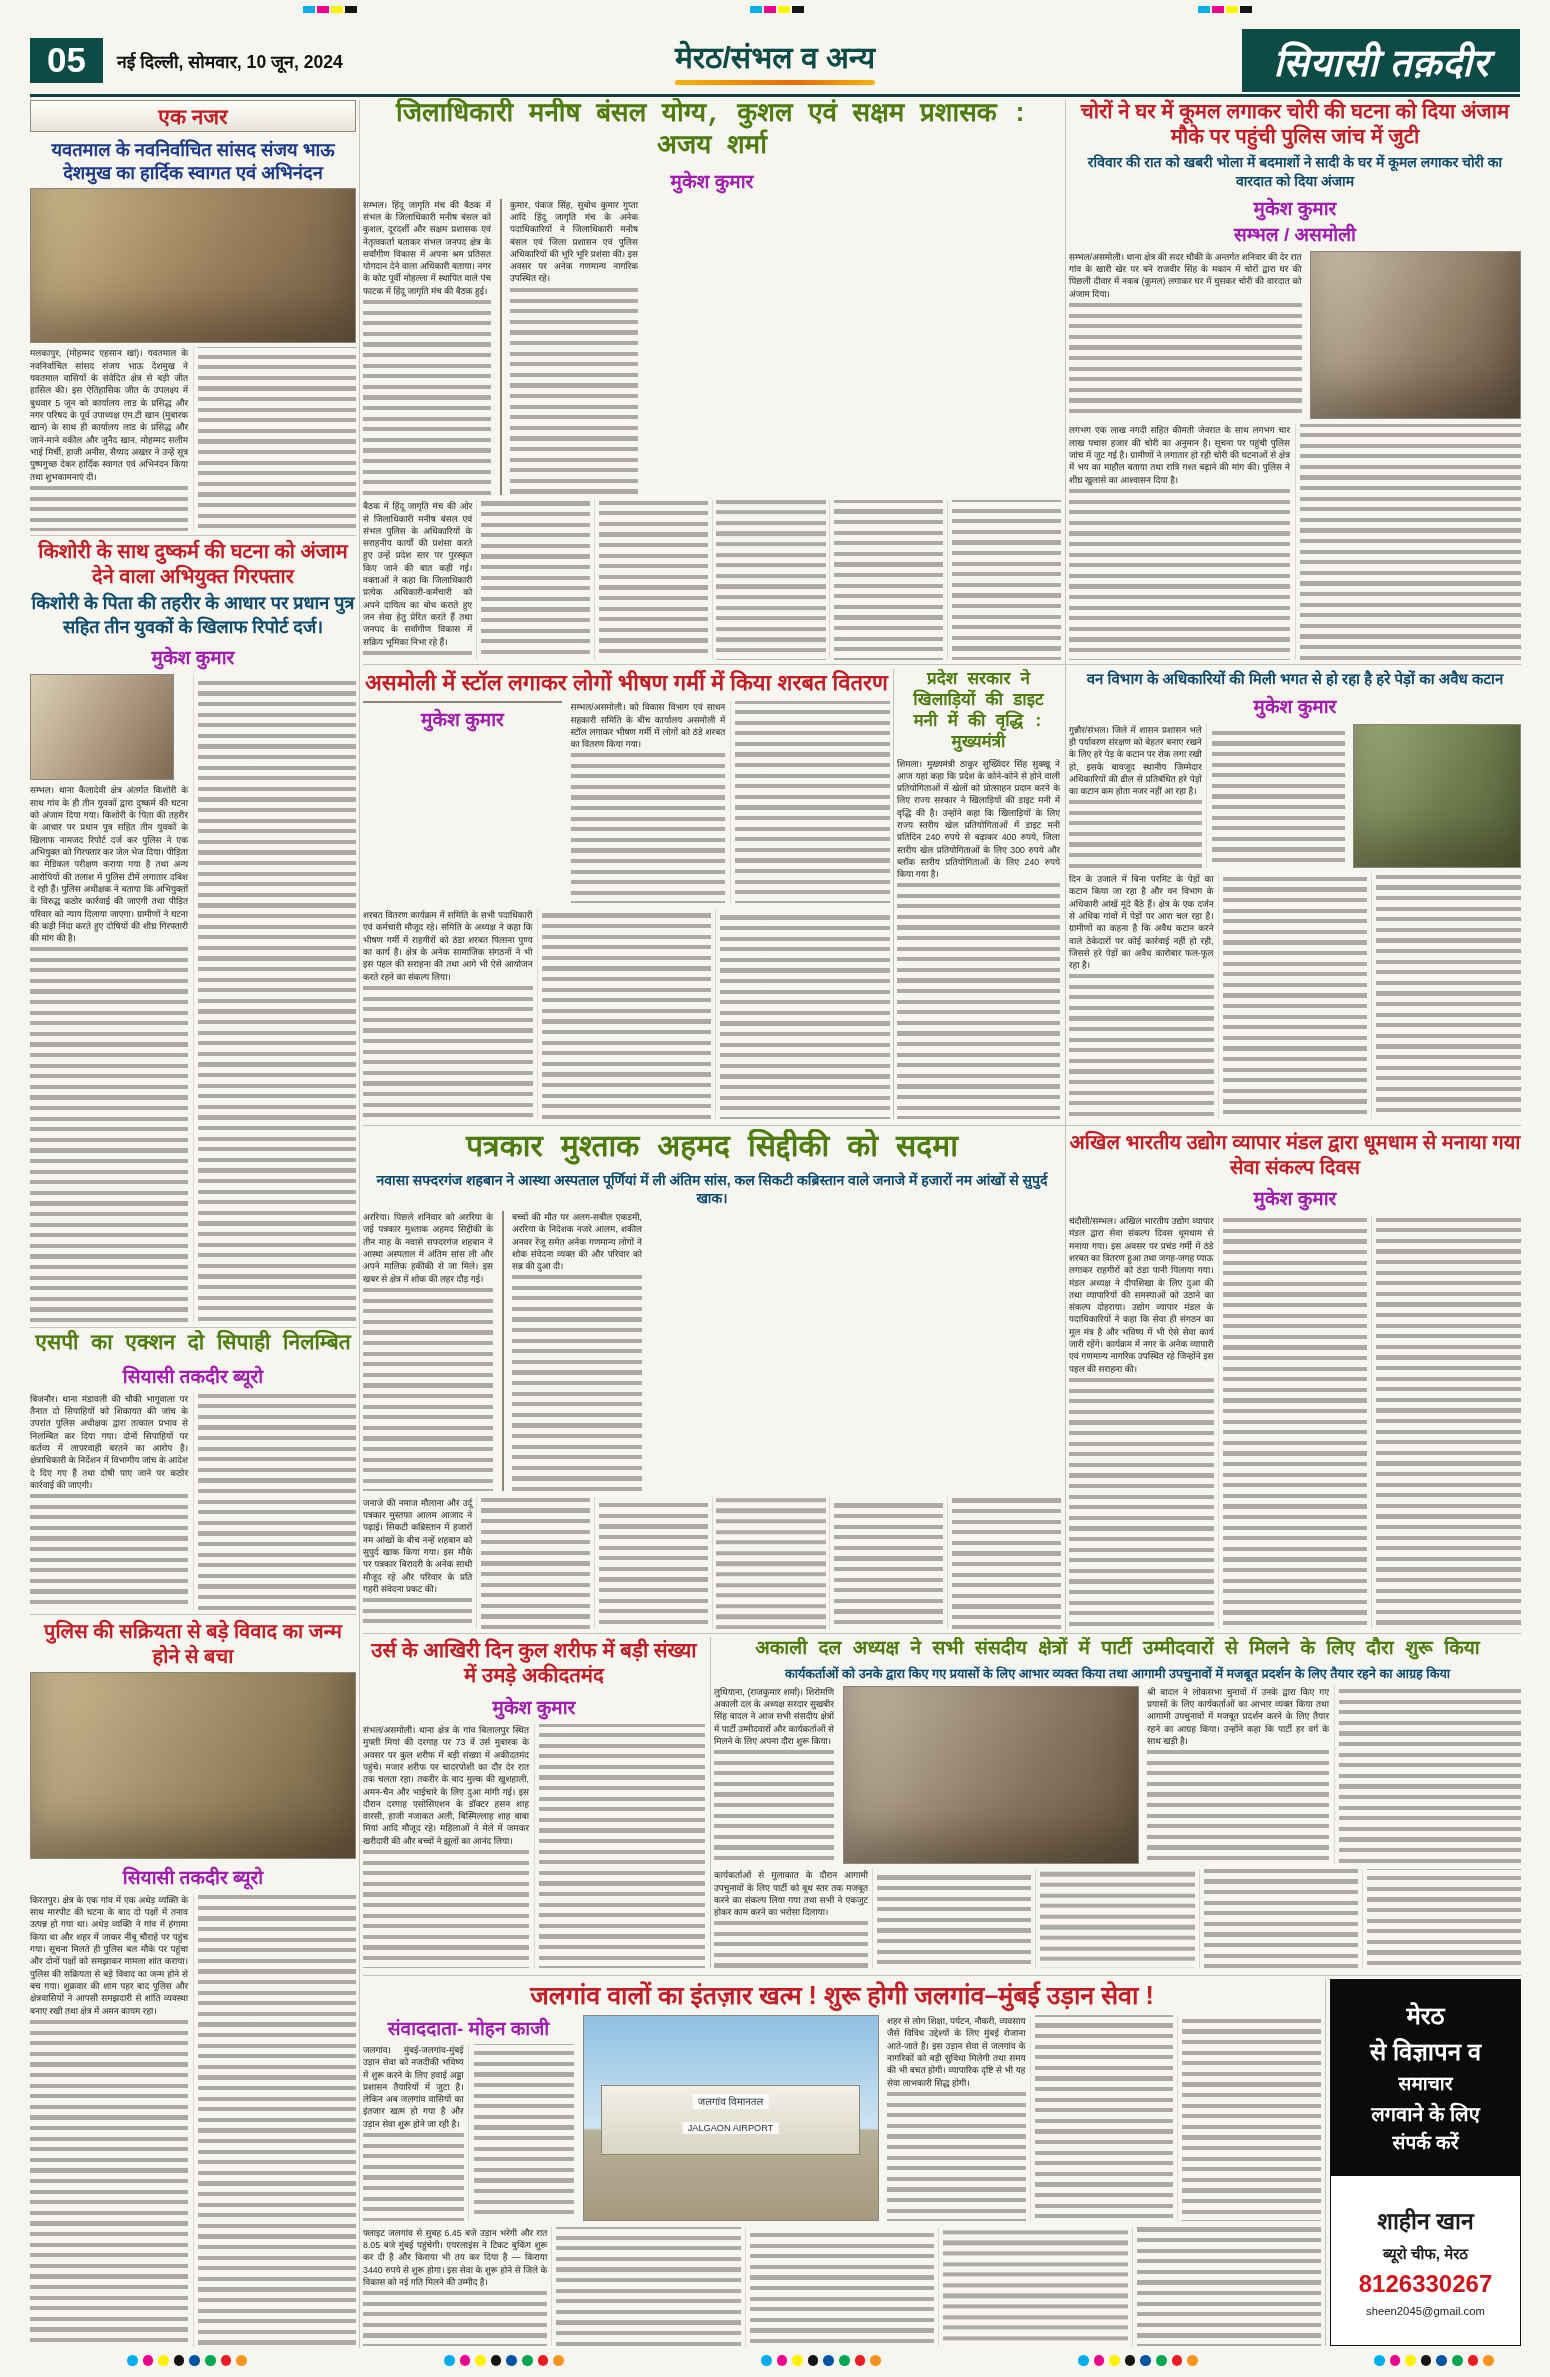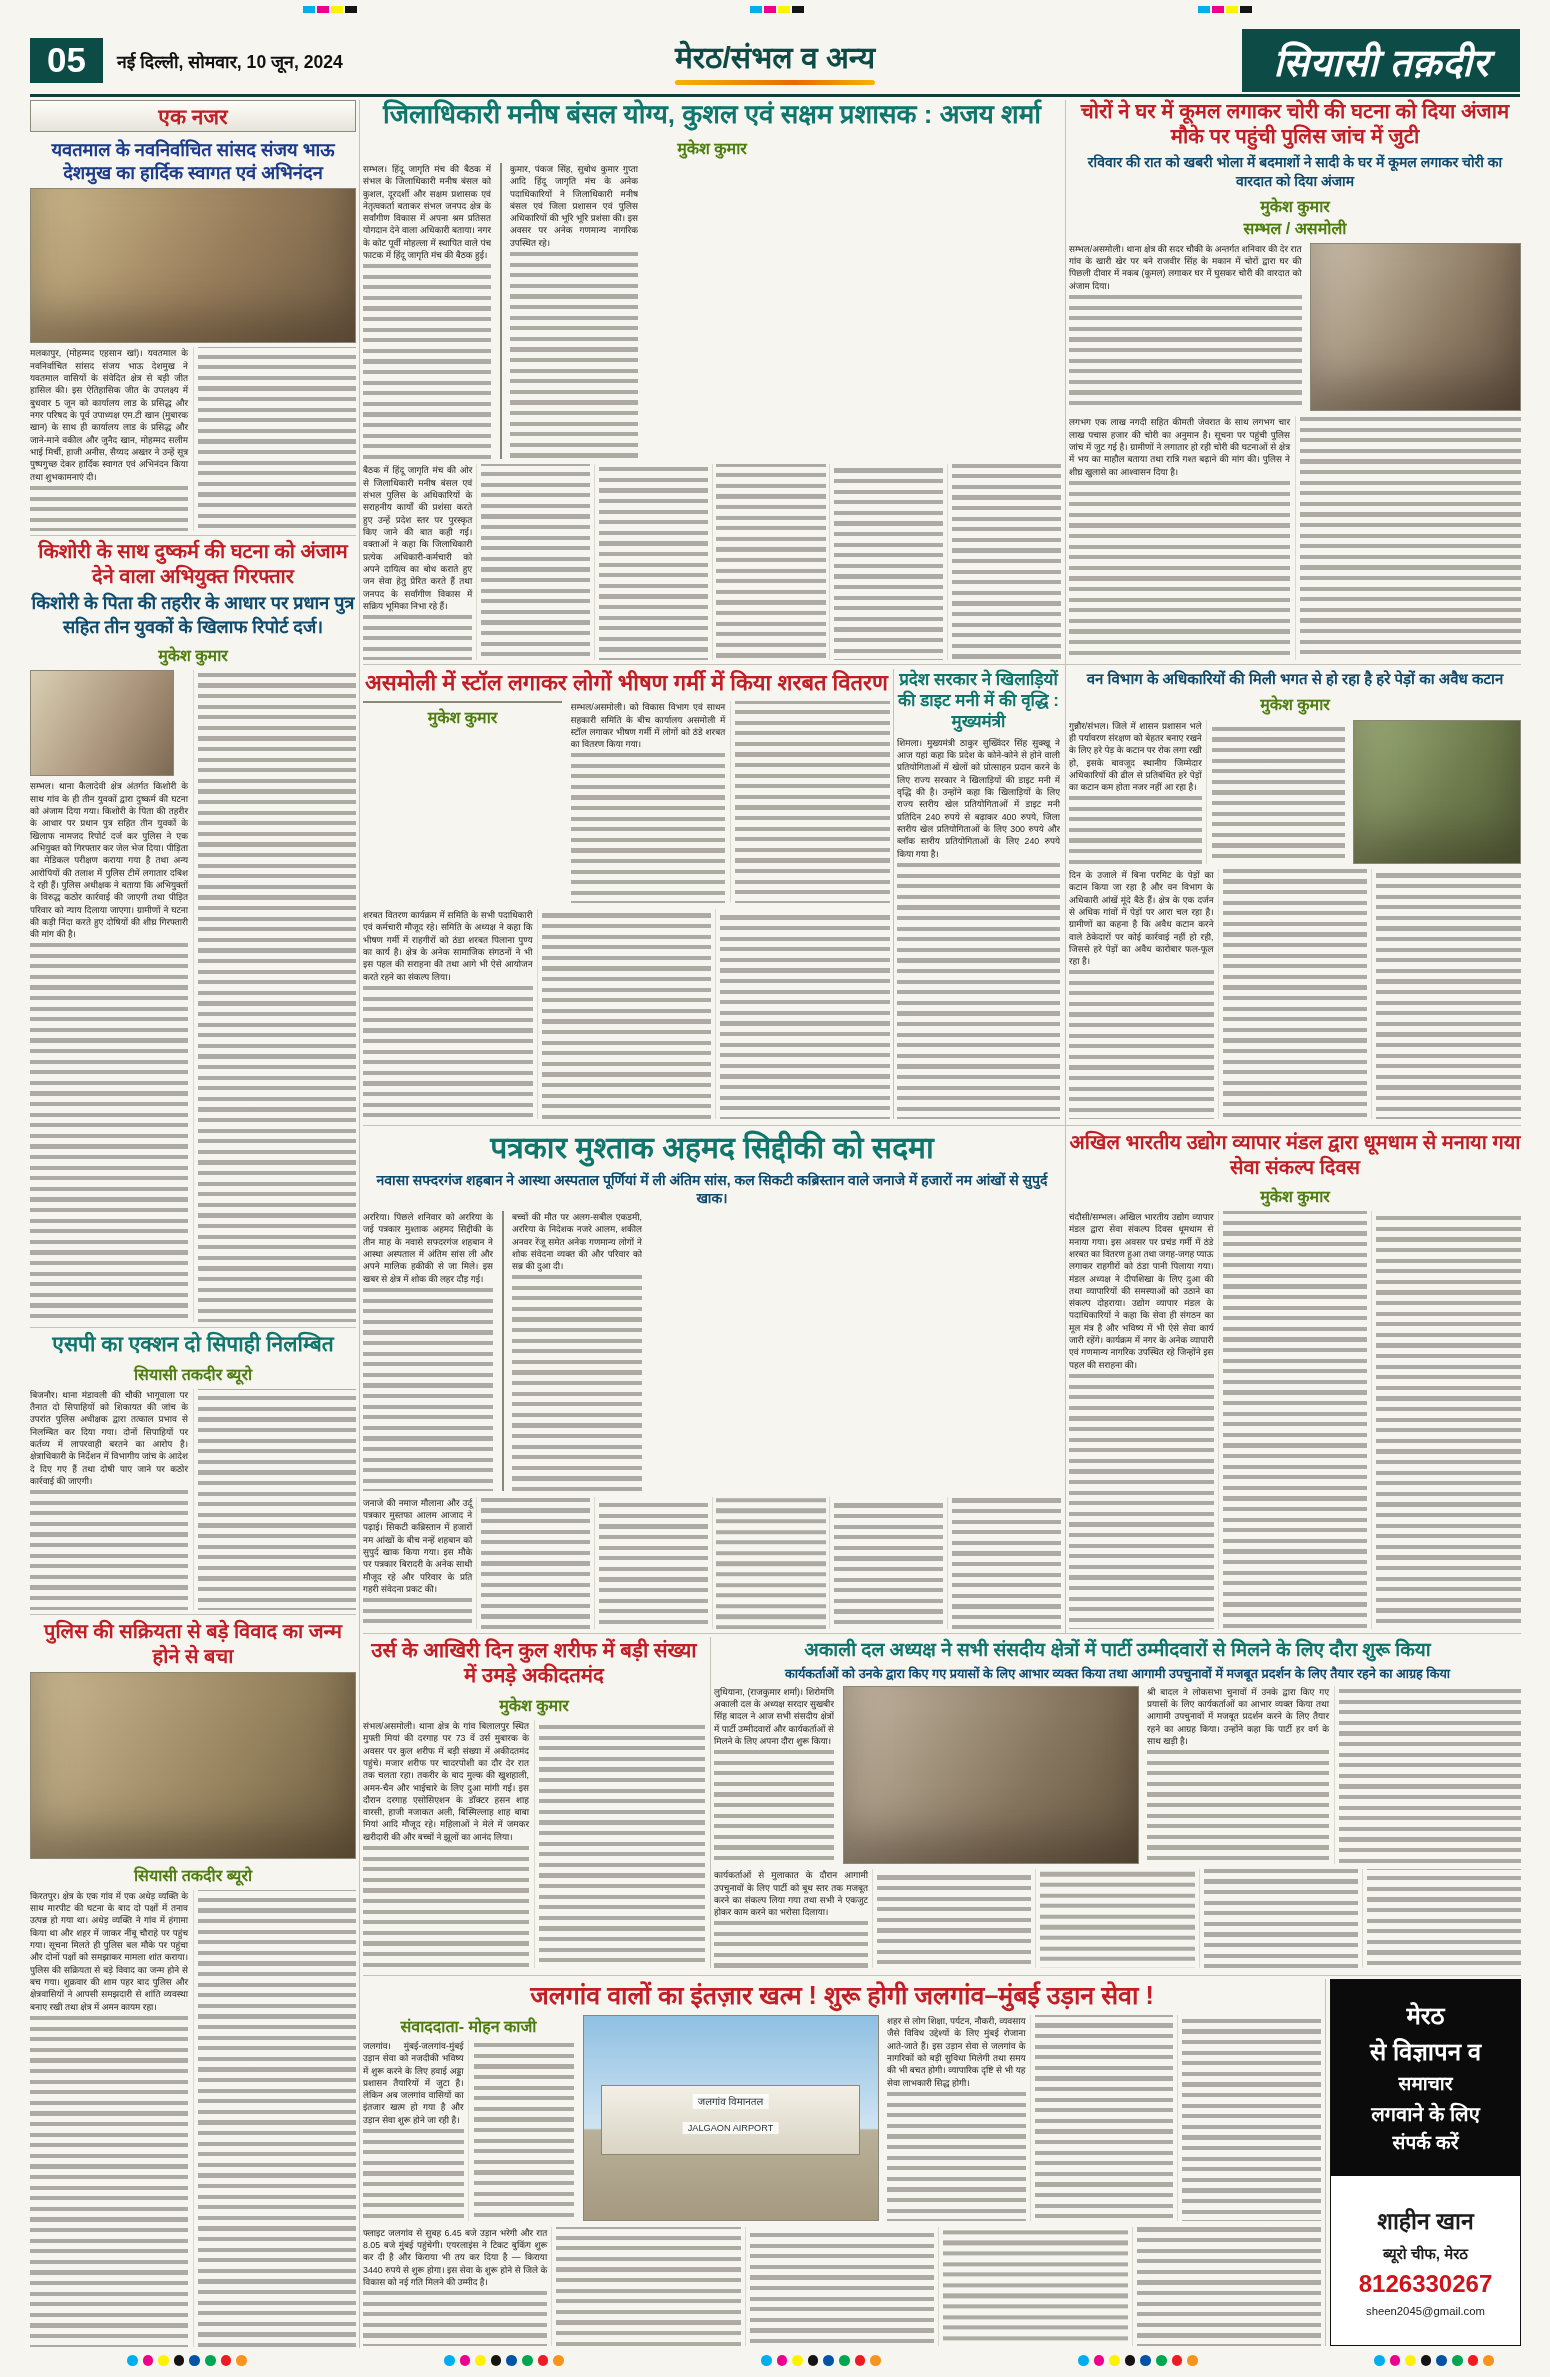--- a/index.html
+++ b/index.html
@@ -26,23 +26,23 @@
   .marks.sq span { width:12px; height:7.8px; margin-right:2.1px; display:inline-block; }
   .marks.dots span { width:10.6px; height:10.6px; border-radius:50%; margin-right:5px; display:inline-block; }
 
   
   .vr,.hr { position:absolute; background:#c4c1b6; }
   .vr { width:0.7px; } .hr { height:0.7px; }
 
   
   .art { position:absolute; display:flex; flex-direction:column; overflow:hidden; }
   .hl { font-weight:700; text-align:center; line-height:1.22; margin:1.4px 0 4.2px; }
-  .red { color:#c21e25; } .blk { color:#0f766e; } .blue { color:#1c3b8a; }
+  .red { color:#c21e25; } .blk { color:#4d7c0f;font-family:Liberation Mono, monospace; } .blue { color:#1c3b8a; }
   .sub { font-weight:700; text-align:center; color:#0c4a6e; line-height:1.3; margin-bottom:3.5px; }
-  .by { font-weight:700; text-align:center; color:#4d7c0f; font-size:16px; margin:1.4px 0 4.2px; }
+  .by { font-weight:700; text-align:center; color:#a21caf; font-size:19px; margin:1.4px 0 4.2px; }
   .body { font-size:8.8px; line-height:1.4; text-align:justify; color:#26241f;
     overflow:hidden; min-height:0; column-fill:auto; }
   .body p { margin:0 0 2.8px; }
   .c2 { column-count:2; column-gap:10px; column-rule:0.7px solid #ddd9cf; }
   .c3 { column-count:3; column-gap:9.2px; column-rule:0.7px solid #ddd9cf; }
   .c5 { column-count:5; column-gap:9.2px; column-rule:0.7px solid #ddd9cf; }
   .c6 { column-count:6; column-gap:8.5px; column-rule:0.7px solid #ddd9cf; }
   .grow { flex:1; }
   .greek { background-image:repeating-linear-gradient(to bottom,
       rgba(62,58,50,.40) 0px, rgba(62,58,50,.40) 4.2px, transparent 4.2px, transparent 10.6px); }

